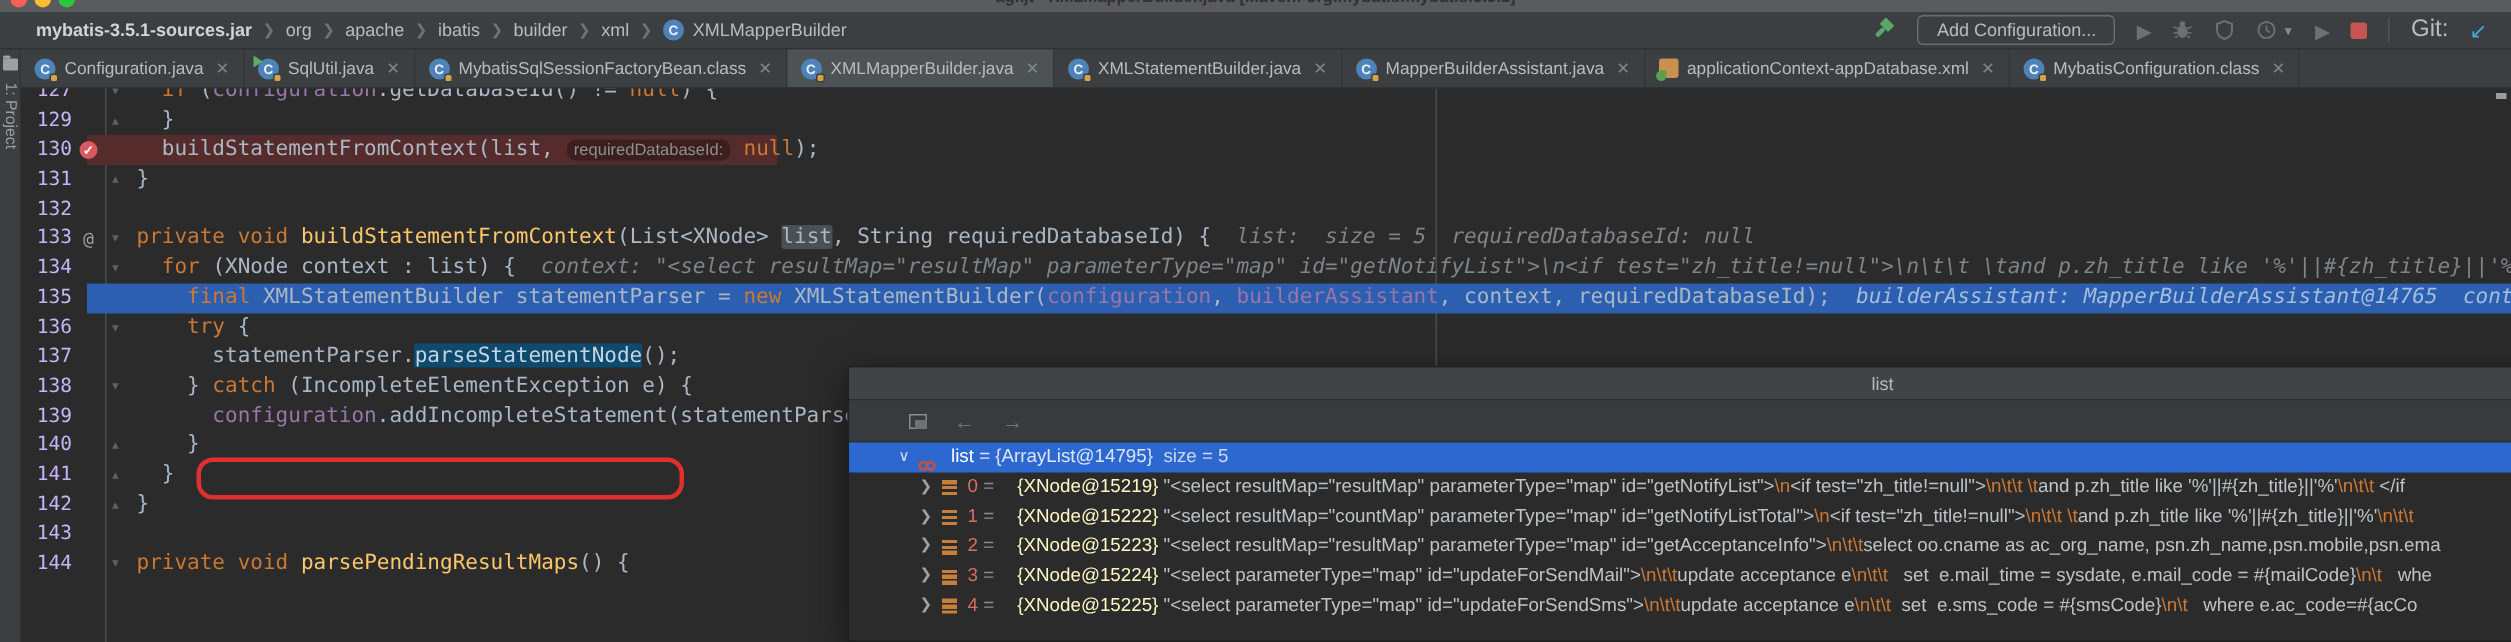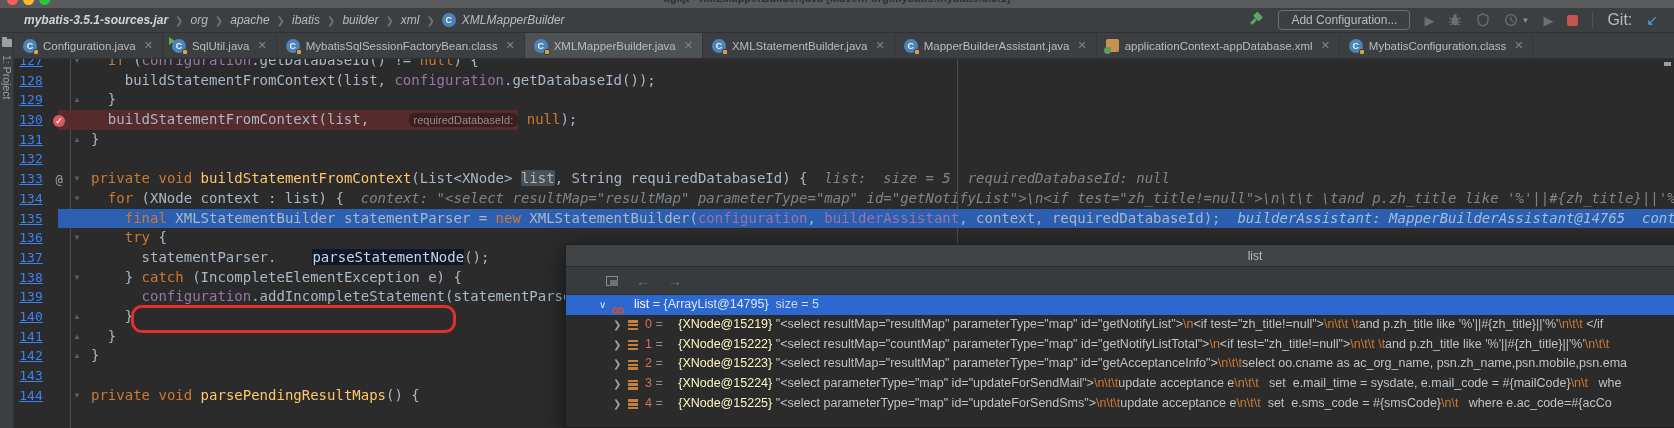--- a/index.html
+++ b/index.html
@@ -10,21 +10,21 @@
   
   #titlebar { left:0; top:0; width:1674px; height:8px; background:#5a5b5c; overflow:hidden; }
   #win-title { position:absolute; top:-8px; left:0; width:100%; text-align:center;
                font:bold 11px "Liberation Sans",sans-serif; color:#303030; }
   .traffic { position:absolute; top:-6px; width:11px; height:11px; border-radius:50%; }
 
   
   #navbar { left:0; top:8px; width:1674px; height:25px; background:#3c3f41;
             border-bottom:1px solid #2f3133; display:flex; align-items:center; }
   #breadcrumbs { display:flex; align-items:center; padding-left:24px; font-size:12px; color:#bbbbbb; }
-  .crumb { white-space:nowrap;font-style:italic; }
+  .crumb { white-space:nowrap; }
   .crumb.first { font-weight:bold; color:#d4d4d4; }
   .crumb-sep { color:#6f7375; margin:0 7px; font-size:10px; }
   #nav-toolbar { margin-left:auto; display:flex; align-items:center; gap:14px; padding-right:16px; }
   #add-config-btn { border:1px solid #6b6e70; border-radius:4px; color:#bbbbbb;
                     font-size:12px; padding:2px 12px; background:transparent; }
   .tb-ico { font-size:13px; color:#6d7072; line-height:1; }
   .stop-sq { width:11px; height:11px; background:#c75450; border-radius:2px; }
   .tb-sep { width:1px; height:16px; background:#515456; }
   #git-label { font-size:16px; color:#bbbbbb; }
   #git-update { color:#4ba6dd; font-size:14px; }
@@ -55,38 +55,38 @@
 
   
   #editor { left:14px; top:59px; width:1660px; height:369px; background:#2b2b2b; overflow:hidden; }
   #fold-guide { position:absolute; left:56px; top:0; width:1px; height:369px; background:#4b4e50; }
   #margin-line { position:absolute; left:943px; top:0; width:1px; height:369px; background:#4a4c4e; }
   #code-rows { position:absolute; left:0; top:-8px; width:1660px; }
   .code-line { position:relative; height:19.7px; line-height:19.7px; white-space:nowrap; }
   .band { position:absolute; top:0; bottom:0; left:44px; right:0; }
   .bg-exec { background:#2c5fb0; }
   .bg-breakpoint { background:#552b2b; right:auto; width:460px; }
-  .ln { position:absolute; left:0; width:34px; text-align:center;
-        font:13px/19.7px "DejaVu Sans Mono",monospace; color:#3b82f6;text-decoration:underline; }
+  .ln { position:absolute; left:0; width:34px; text-align:right;
+        font:13px/19.7px "DejaVu Sans Mono",monospace; color:#c4b5fd; }
   .gic { position:absolute; left:36px; width:18px; text-align:center; }
   .bp { display:inline-block; width:12px; height:12px; border-radius:50%; background:#db5860;
         color:#fff; font:bold 9px/12px "Liberation Sans",sans-serif; vertical-align:middle; }
   .at-ico { color:#9da0a3; font:12px/19.7px "DejaVu Sans Mono",monospace; }
   .fold { position:absolute; left:56px; width:14px; text-align:center; color:#5e6163; font-size:9px; line-height:19.7px; }
   .code { position:absolute; left:77px; font:14px/19.7px "DejaVu Sans Mono",monospace; white-space:pre; }
   .sg-p { color:#a9b7c6; }
   .sg-k { color:#cc7832; }
   .sg-d { color:#ffc66b; }
   .sg-f { color:#9876aa; }
   .sg-h { color:#7d848a; font-style:italic;margin-top:16px; }
   .bg-on .sg-h { color:#a3bddd; }
   .sg-hl { background:#4a5053; color:#a9b7c6; border-radius:2px; }
-  .sg-sel { background:#0f172a; color:#c8d4e2;margin-left:36px; }
+  .sg-sel { background:#0c4a6e; color:#c8d4e2; }
   .sg-pill { background:rgba(0,0,0,0.30); color:#8f8f8f; font:11px "Liberation Sans",sans-serif;
-             border-radius:6px; padding:1px 5px;margin-left:31px; }
+             border-radius:6px; padding:1px 5px; }
   #red-box { position:absolute; left:117px; top:246px; width:325px; height:28px;
              border:3px solid #df2f2f; border-radius:11px; z-index:5; }
   #stripe-mark { position:absolute; right:3px; top:3px; width:7px; height:4px; background:#9a9d9f; }
 
   
   #popup { left:565px; top:244px; width:1380px; height:184px; background:#2b2b2b;
            border:1px solid #1e1e1e; box-shadow:0 6px 22px rgba(0,0,0,0.55); z-index:10; }
   #popup-header { position:absolute; left:0; top:0; width:100%; height:22px; background:#414446;
                   border-bottom:1px solid #2a2c2e; text-align:center;
                   font:12px/22px "Liberation Sans",sans-serif; color:#b7bcc0; }
@@ -227,25 +227,20 @@
   <div id="fold-guide"></div>
   <div id="margin-line"></div>
   <div id="code-rows">
       <div class="code-line">
         <span class="ln">127</span>
         <span class="gic"></span>
         <span class="fold">▾</span>
         <span class="code"><span class="sg-p">  </span><span class="sg-k">if</span><span class="sg-p"> (</span><span class="sg-f">configuration</span><span class="sg-p">.getDatabaseId() != </span><span class="sg-k">null</span><span class="sg-p">) {</span></span>
       </div>
       <div class="code-line">
-        <span class="ln">128</span>
-        <span class="gic"></span>
-        <span class="code"><span class="sg-p">    buildStatementFromContext(list, </span><span class="sg-f">configuration</span><span class="sg-p">.getDatabaseId());</span></span>
-      </div>
-      <div class="code-line">
         <span class="ln">129</span>
         <span class="gic"></span>
         <span class="fold">▴</span>
         <span class="code"><span class="sg-p">  }</span></span>
       </div>
       <div class="code-line bg-on">
         <div class="band bg-breakpoint"></div>
         <span class="ln">130</span>
         <span class="gic"><span class="bp">✓</span></span>
         <span class="code"><span class="sg-p">  buildStatementFromContext(list, </span><span class="sg-pill">requiredDatabaseId:</span><span class="sg-p"> </span><span class="sg-k">null</span><span class="sg-p">);</span></span>

